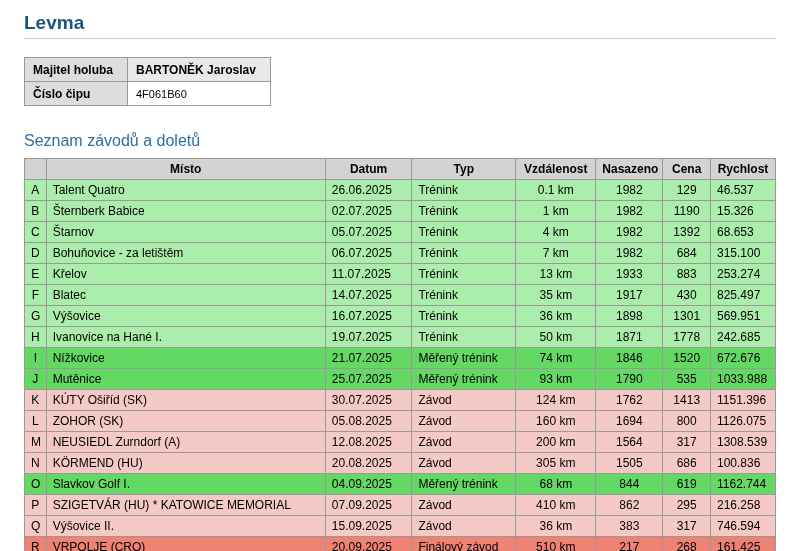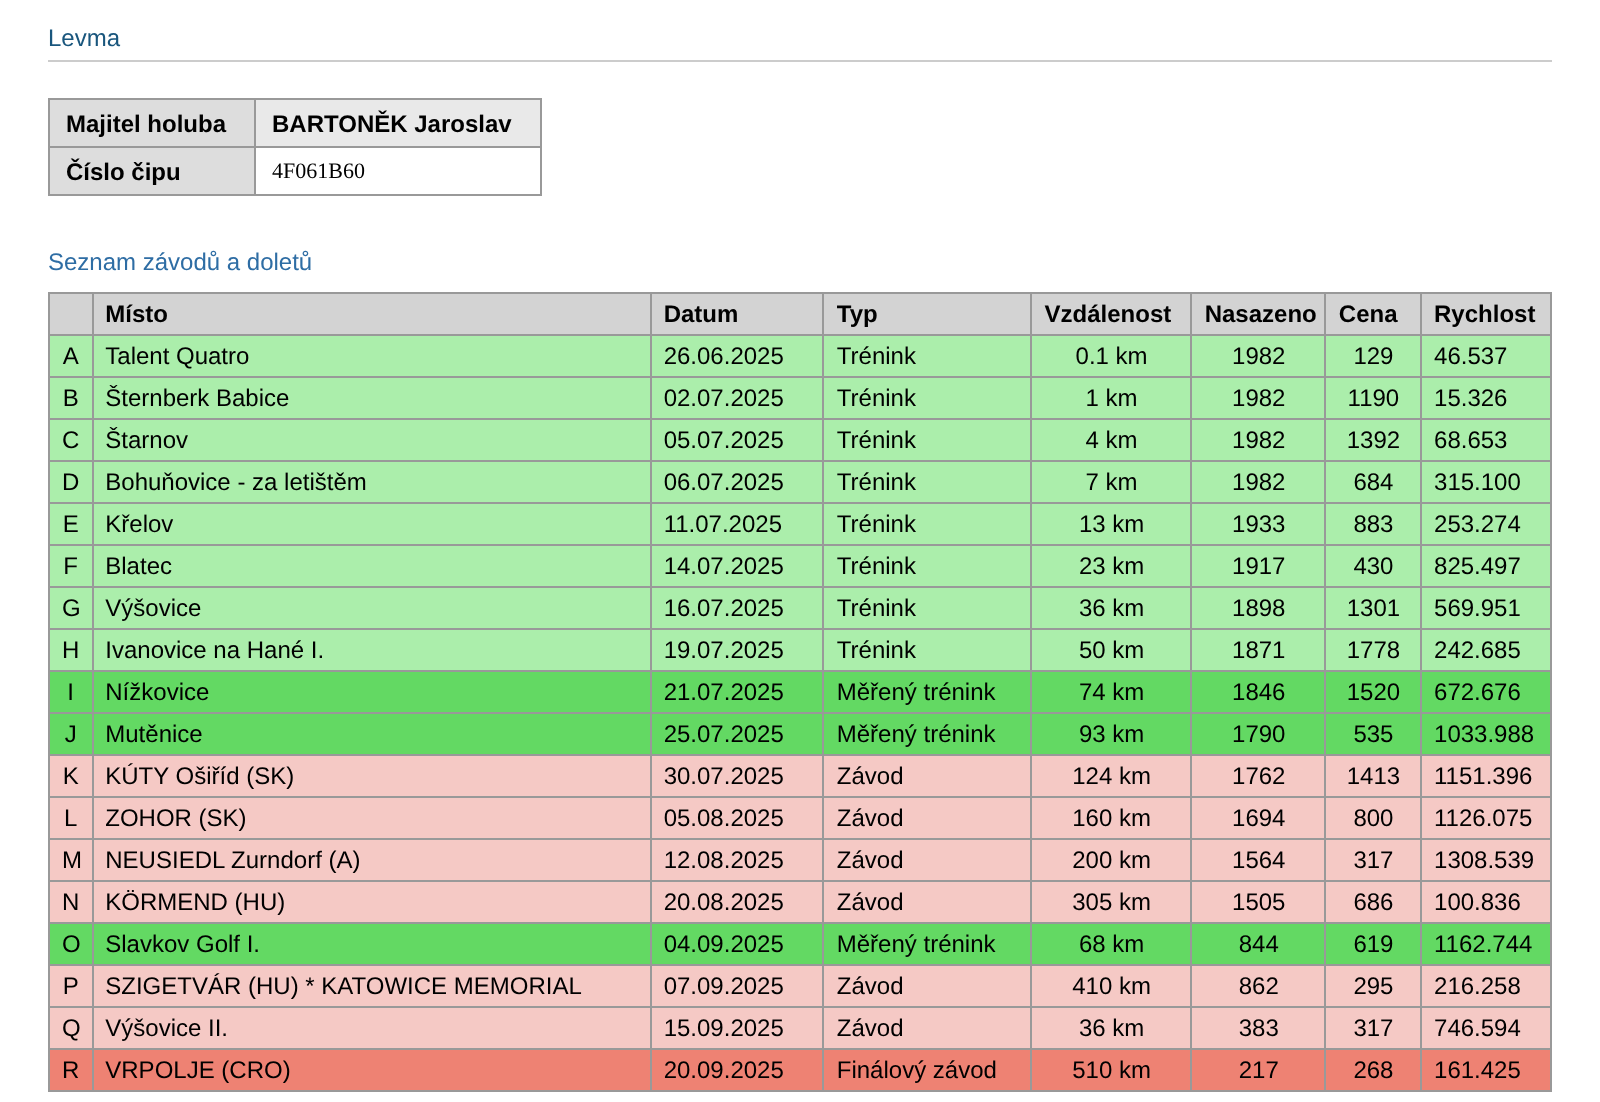--- a/index.html
+++ b/index.html
@@ -13,50 +13,50 @@
     --border:#999999;
   }
   html,body{margin:0;padding:0;background:#ffffff;}
   body{
     width:800px;height:551px;box-sizing:border-box;
     padding:10px 24px 0 24px;
     font-family:"Liberation Sans","DejaVu Sans",sans-serif;
     color:#000;
   }
   .page-title{
-    font-size:12px;font-weight:normal;color:var(--title);
+    font-size:19px;font-weight:bold;color:var(--title);
     margin:2px 0 4px 0;
   }
   .title-rule{
     border:none;border-top:1px solid #cccccc;margin:0 0 18px 0;
   }
   table{border-collapse:collapse;}
   
   .owner-table{font-size:12px;margin:0 0 0 0;border-radius:23px;}
   .owner-table th,.owner-table td{
     border:1px solid var(--border);
     padding:4px 8px;height:15px;text-align:left;
   }
   .owner-table th{background:#dddddd;font-weight:bold;width:86px;}
   .owner-table td{width:126px;}
   .owner-value-bold{font-weight:bold;background:#e9e9e9;margin-top:36px;}
-  .owner-chip{font-family:Liberation Serif, serif;font-size:11px;background:#ffffff;}
+  .owner-chip{font-family:Liberation Sans, sans-serif;font-size:11px;background:#ffffff;}
   
   .list-link{
     display:inline-block;margin:26px 0 8px 0;
-    font-size:12px;color:var(--link);text-decoration:none;cursor:pointer;
+    font-size:16px;color:var(--link);text-decoration:none;cursor:pointer;
   }
   
   .results-table{font-size:12px;width:752px;table-layout:fixed;}
   .results-table th,.results-table td{
     border:1px solid var(--border);
     padding:3px 6px;height:14px;overflow:hidden;white-space:nowrap;
   }
   .results-table thead th{
-    background:var(--header_bg);font-weight:bold;text-align:left;
+    background:var(--header_bg);font-weight:bold;text-align:center;
   }
   .col-letter{width:20px;}
   .col-place{width:258px;}
   .col-date{width:80px;}
   .col-type{width:96px;}
   .col-dist{width:74px;}
   .col-nas{width:62px;}
   .col-cena{width:44px;}
   .col-rych{width:60px;}
   .cell-letter{text-align:center;}
@@ -164,21 +164,21 @@
         <td class="cell-dist">13 km</td>
         <td class="cell-nas">1933</td>
         <td class="cell-cena">883</td>
         <td class="cell-rych">253.274</td>
       </tr>
       <tr class="row-trenink">
         <td class="cell-letter">F</td>
         <td class="cell-place">Blatec</td>
         <td class="cell-date">14.07.2025</td>
         <td class="cell-type">Trénink</td>
-        <td class="cell-dist">23 km</td>
+        <td class="cell-dist">35 km</td>
         <td class="cell-nas">1917</td>
         <td class="cell-cena">430</td>
         <td class="cell-rych">825.497</td>
       </tr>
       <tr class="row-trenink">
         <td class="cell-letter">G</td>
         <td class="cell-place">Výšovice</td>
         <td class="cell-date">16.07.2025</td>
         <td class="cell-type">Trénink</td>
         <td class="cell-dist">36 km</td>

